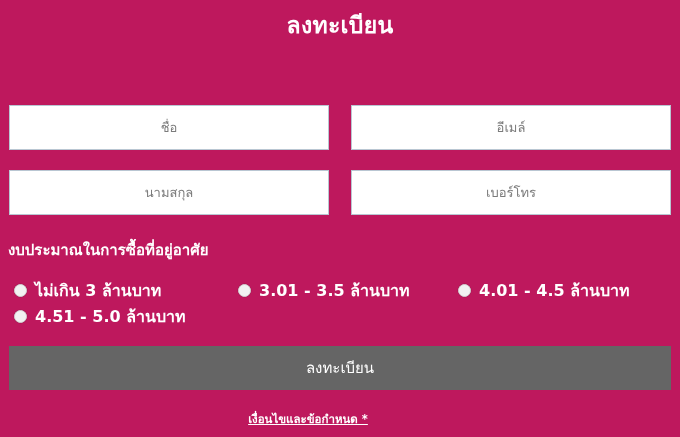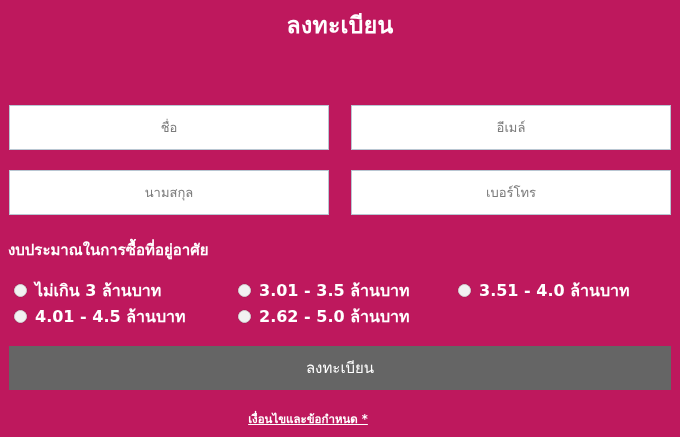--- a/index.html
+++ b/index.html
@@ -176,29 +176,25 @@
     <div class="radio-opt">
       <span class="radio-dot"></span>
       <span class="radio-text">ไม่เกิน 3 ล้านบาท</span>
     </div>
     <div class="radio-opt">
       <span class="radio-dot"></span>
       <span class="radio-text">3.01 - 3.5 ล้านบาท</span>
     </div>
     <div class="radio-opt">
       <span class="radio-dot"></span>
-      <span class="radio-text">3.51 - 4.0 ล้านบาท</span>
-    </div>
-    <div class="radio-opt">
-      <span class="radio-dot"></span>
       <span class="radio-text">4.01 - 4.5 ล้านบาท</span>
     </div>
     <div class="radio-opt">
       <span class="radio-dot"></span>
-      <span class="radio-text">2.62 - 5.0 ล้านบาท</span>
+      <span class="radio-text">4.51 - 5.0 ล้านบาท</span>
     </div>
   </div>
 
   <button class="submit-btn">ลงทะเบียน</button>
 
   <div class="footer">
     <a href="#">เงื่อนไขและข้อกำหนด *</a>
   </div>
 
 </div>

